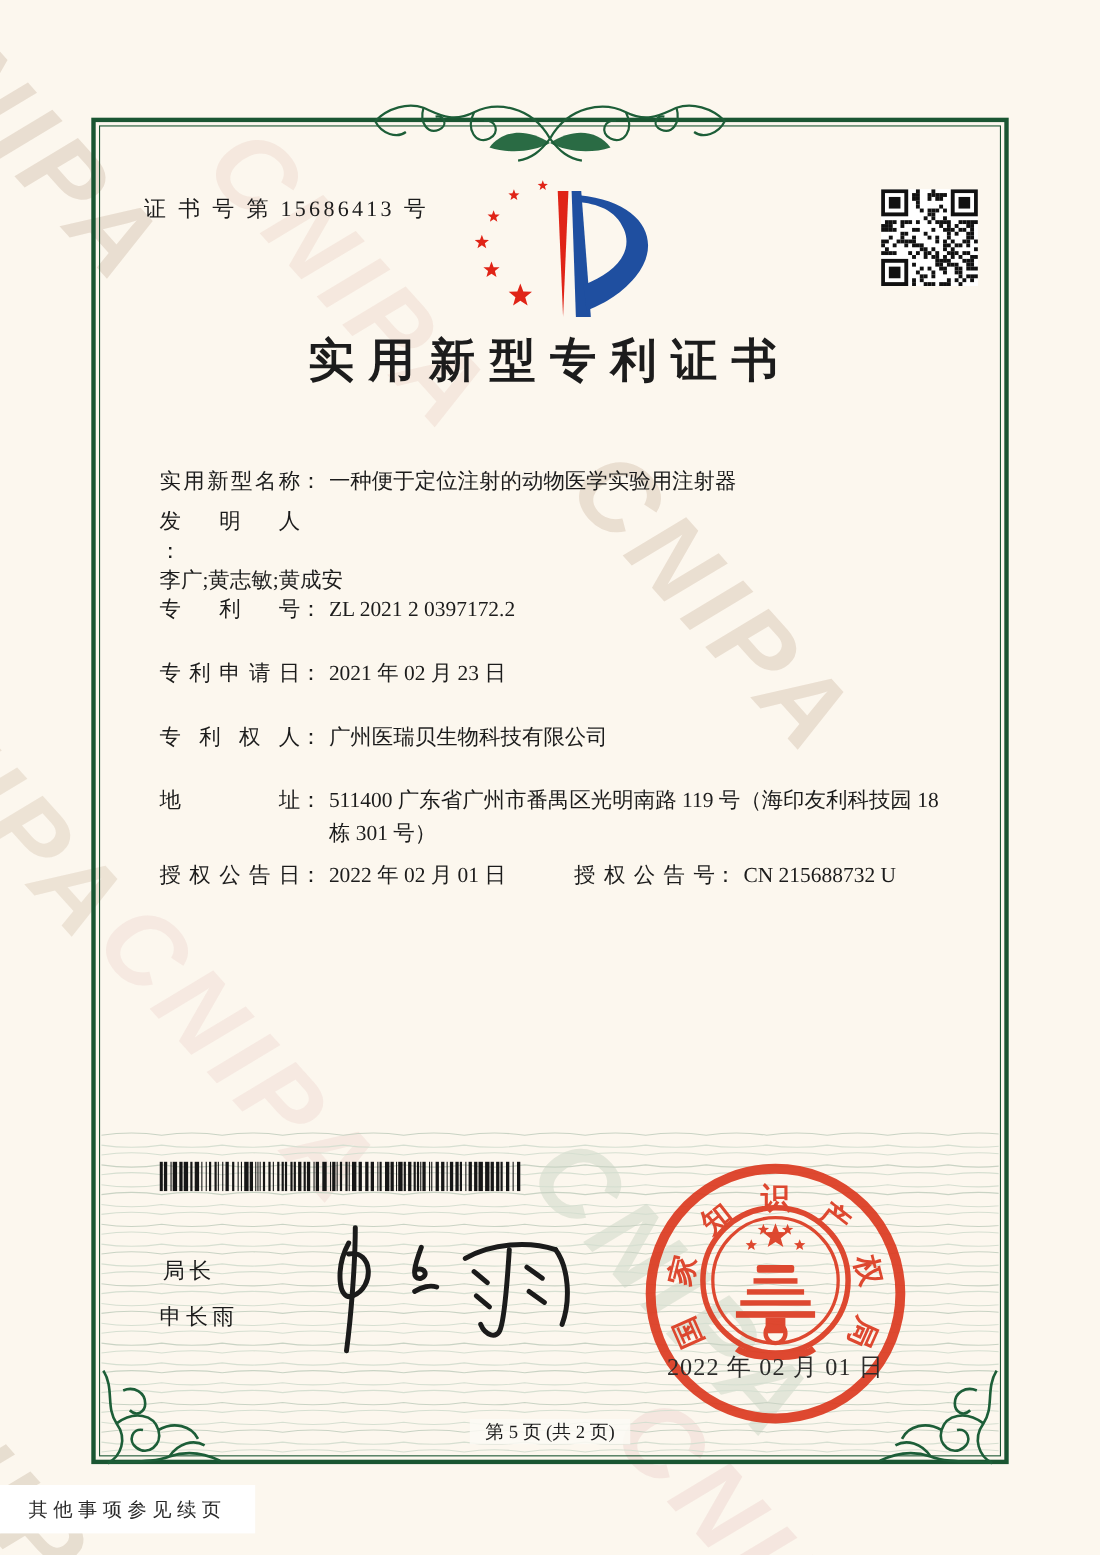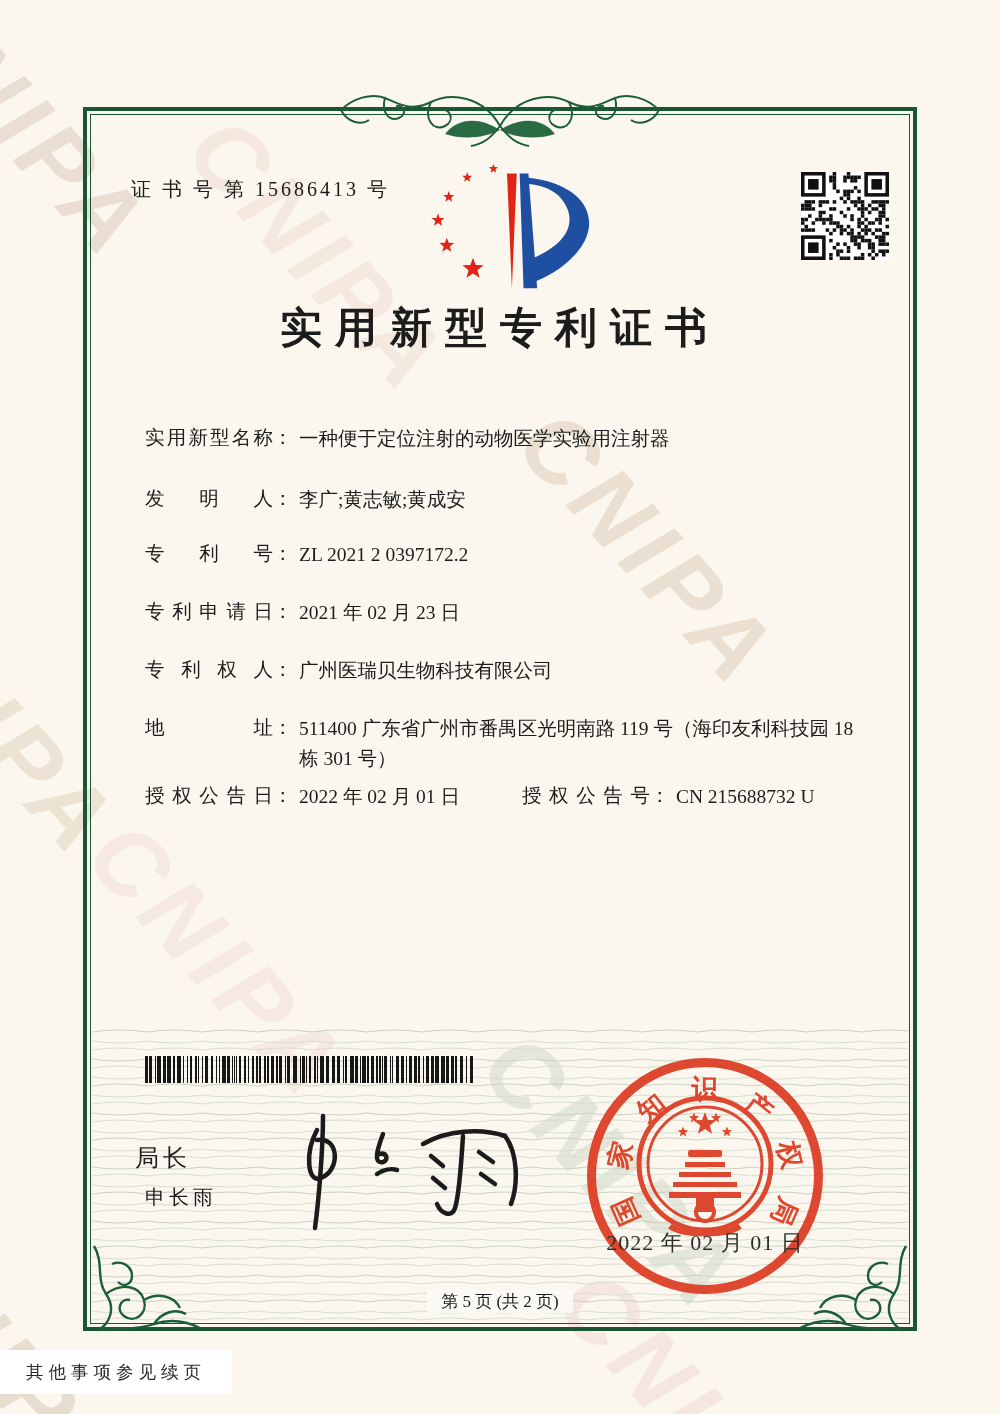--- a/index.html
+++ b/index.html
@@ -30,21 +30,21 @@
   .fcolon{display:inline-block;width:26px;}
   .fvalue{display:inline-block;max-width:590px;line-height:1.55;}
   .grant2{margin-left:62px;display:flex;}
   
   #body-text{position:absolute;left:131px;top:822px;width:740px;
       font-size:18.5px;line-height:1.8;text-align:justify;}
   #body-text p{margin:0;text-indent:2em;}
   
   #barcode{position:absolute;left:145px;top:1056px;width:332px;height:27px;}
   
-  #sig-title{position:absolute;left:135px;top:1142px;font-size:24px;letter-spacing:4px;}
+  #sig-title{position:absolute;left:148px;top:1142px;font-size:20px;letter-spacing:4px;}
   #sig-name{position:absolute;left:145px;top:1184px;font-size:20px;letter-spacing:4px;}
   #sig-script{position:absolute;left:265px;top:1108px;width:270px;height:130px;}
   
   #seal{position:absolute;left:587px;top:1058px;width:236px;height:236px;opacity:.92;}
   #seal-ring{position:absolute;left:0;top:0;width:236px;height:236px;border-radius:50%;
       border:9px solid #dc3a20;box-sizing:border-box;}
   .seal-char{position:absolute;left:50%;top:50%;font-size:27px;font-weight:bold;color:#dc3a20;}
   #seal-emblem{position:absolute;left:43px;top:28px;width:150px;height:160px;}
   #seal-date{position:absolute;left:-20px;top:170px;width:276px;text-align:center;
       font-size:22px;color:#1b1b1b;letter-spacing:1px;white-space:nowrap;}
@@ -373,21 +373,21 @@
       </g>
   </svg>
 
   <div id="doc-title">实用新型专利证书</div>
 
   <div class="frow" style="top:424px;">
     <span class="flabel">实用新型名称</span>
       <span class="fcolon">：</span>
     <span class="fvalue">一种便于定位注射的动物医学实验用注射器</span>
   </div>
-  <div class="frow" style="top:485px;">
+  <div class="frow" style="top:460px;flex-direction:column;">
     <span class="flabel">发明人</span>
       <span class="fcolon">：</span>
     <span class="fvalue">李广;黄志敏;黄成安</span>
   </div>
   <div class="frow" style="top:540px;">
     <span class="flabel">专利号</span>
       <span class="fcolon">：</span>
     <span class="fvalue">ZL 2021 2 0397172.2</span>
   </div>
   <div class="frow" style="top:598px;">

